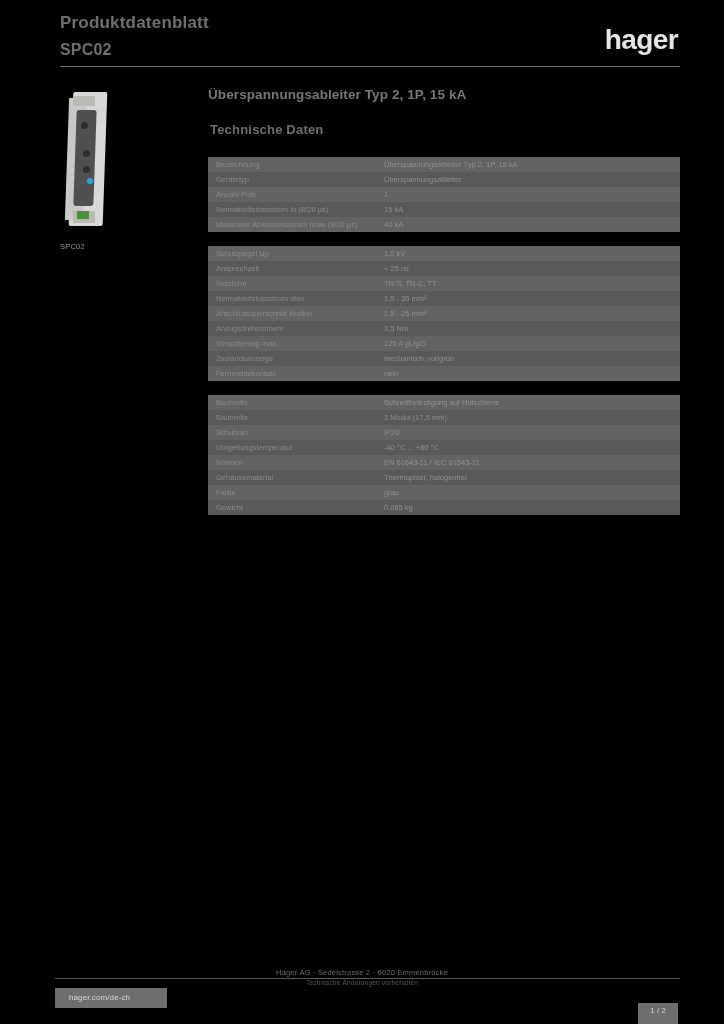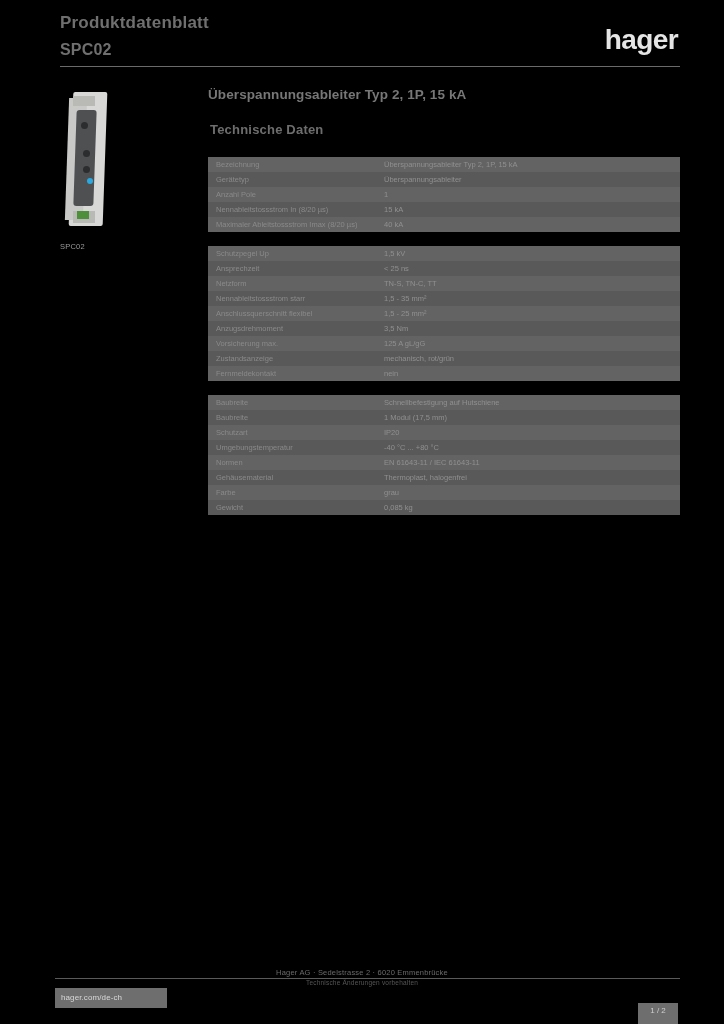--- a/index.html
+++ b/index.html
@@ -201,21 +201,21 @@
   .footer-url {
     position: absolute;
     left: 55px;
     top: 988px;
     width: 112px;
     height: 20px;
     background: #6e6e6e;
     color: #d8d8d8;
     font-size: 8px;
     line-height: 20px;
-    padding-left: 6px;
+    padding-left: 14px;
     letter-spacing: 0.1px;
   }
   .footer-center {
     position: absolute;
     left: 0;
     top: 968px;
     width: 724px;
     text-align: center;
     color: #6a6a6a;
     font-size: 7.5px;

